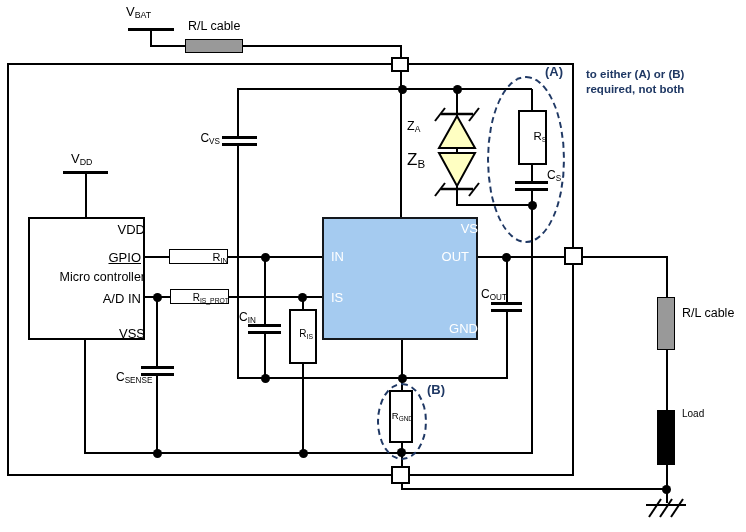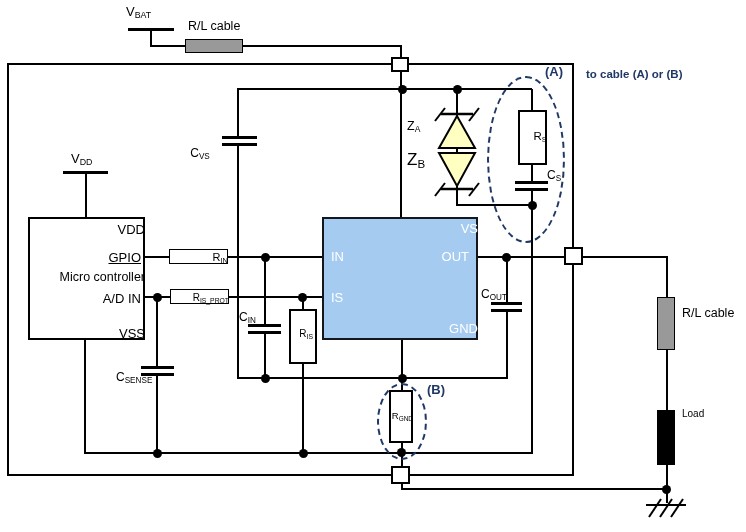--- a/index.html
+++ b/index.html
@@ -140,38 +140,39 @@
   <div class="sq" style="left:391px;top:466px;width:19px;height:18px;"></div>
 
   <div class="ellipse" style="left:487px;top:76px;width:78px;height:167px;"></div>
   <div class="ellipse" style="left:377px;top:383px;width:50px;height:77px;"></div>
 
   <div class="lbl fs13" style="left:126px;top:4px;">
     <span>V</span><sub>BAT</sub></div>
   <div class="lbl" style="left:188px;top:19px;font-size:12.5px;">R/L cable</div>
   <div class="lbl fs13" style="left:71px;top:151px;">
     <span>V</span><sub>DD</sub></div>
-  <div class="lbl right" style="left:180px;top:146px;width:40px;text-align:center;">
+  <div class="lbl right" style="left:180px;top:131px;width:40px;">
     <span>C</span><sub>VS</sub></div>
 
   <div class="lbl" style="left:407px;top:119px;font-size:12.5px;">
     <span>Z</span><sub>A</sub></div>
   <div class="lbl" style="left:407px;top:150px;font-size:17px;">
     <span>Z</span><sub>B</sub></div>
 
   <div class="lbl center" style="left:518px;top:130px;width:29px;font-size:11.5px;">
     <span>R</span><sub>S</sub></div>
   <div class="lbl" style="left:547px;top:168px;">
     <span>C</span><sub>S</sub></div>
 
   <div class="lbl navy fs13" style="left:545px;top:64px;">(A)</div>
   <div class="lbl navy fs13" style="left:427px;top:382px;">(B)</div>
 
   <div class="note">
-    <div>to cable (A) or (B)</div>
+    <div>to either (A) or (B)</div>
+    <div>required, not both</div>
   </div>
 
   <div class="mcpin center" style="left:28px;top:222px;width:117px;">VDD</div>
   <div class="mcpin right" style="left:93px;top:250px;width:48px;text-decoration:underline;">GPIO</div>
   <div class="mcpin center" style="left:28px;top:270px;width:117px;font-size:12.5px;">Micro controller</div>
   <div class="mcpin right" style="left:88px;top:291px;width:53px;">A/D IN</div>
   <div class="mcpin center" style="left:28px;top:326px;width:117px;">VSS</div>
 
   <div class="pin center" style="left:322px;top:221px;width:156px;">VS</div>
   <div class="pin" style="left:331px;top:249px;">IN</div>

